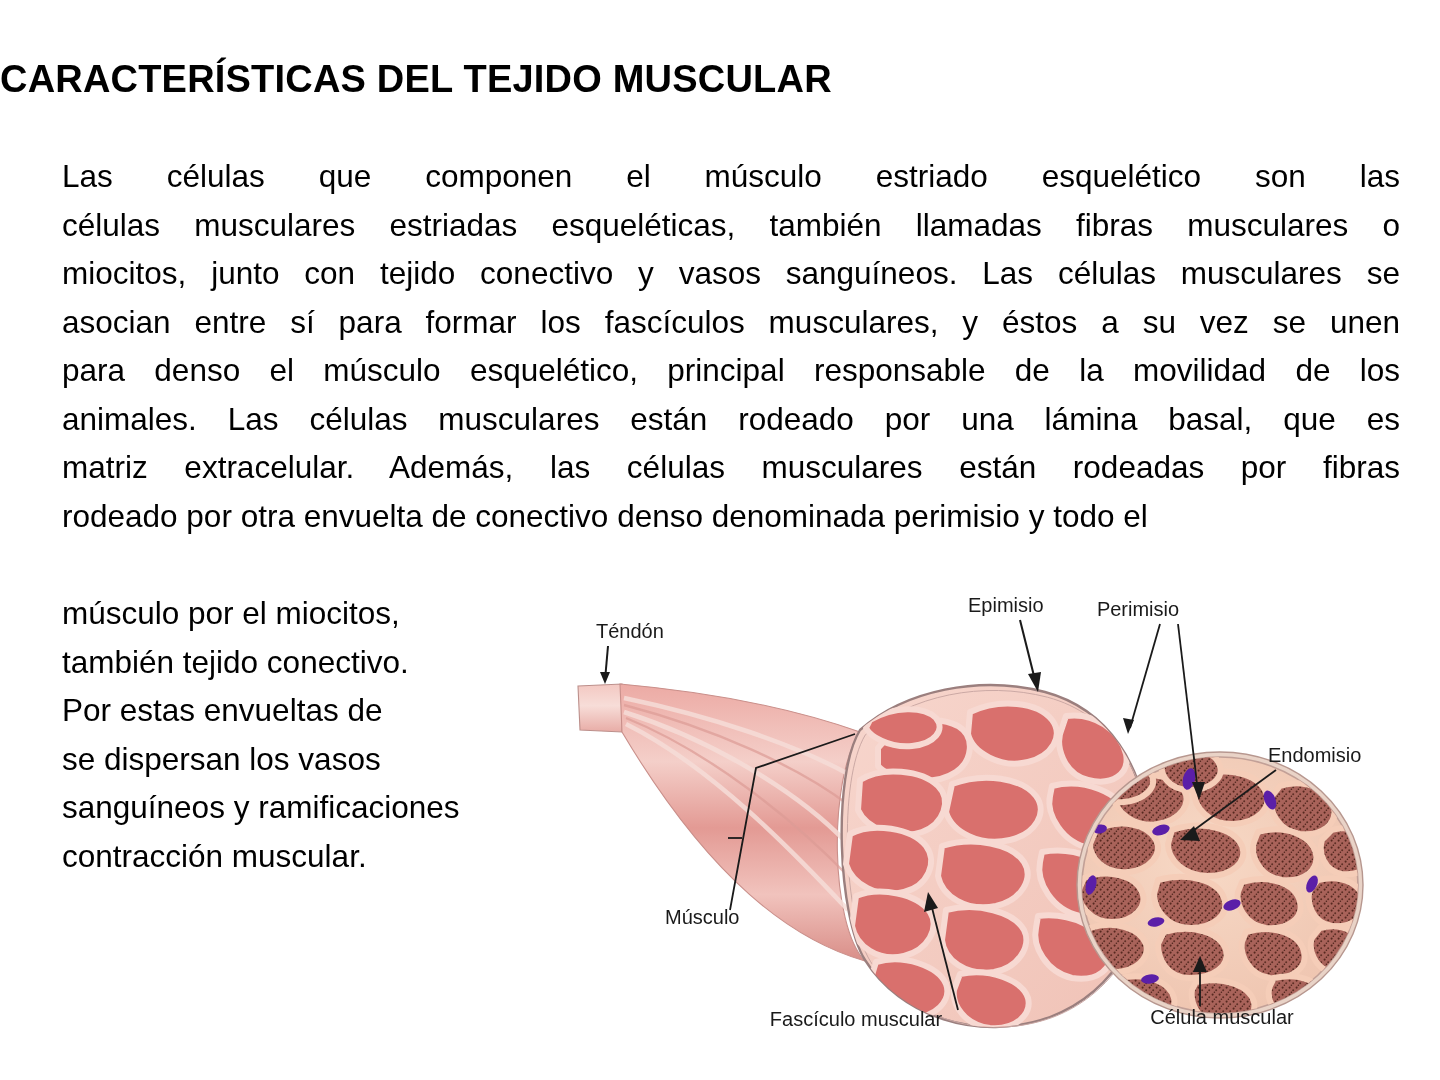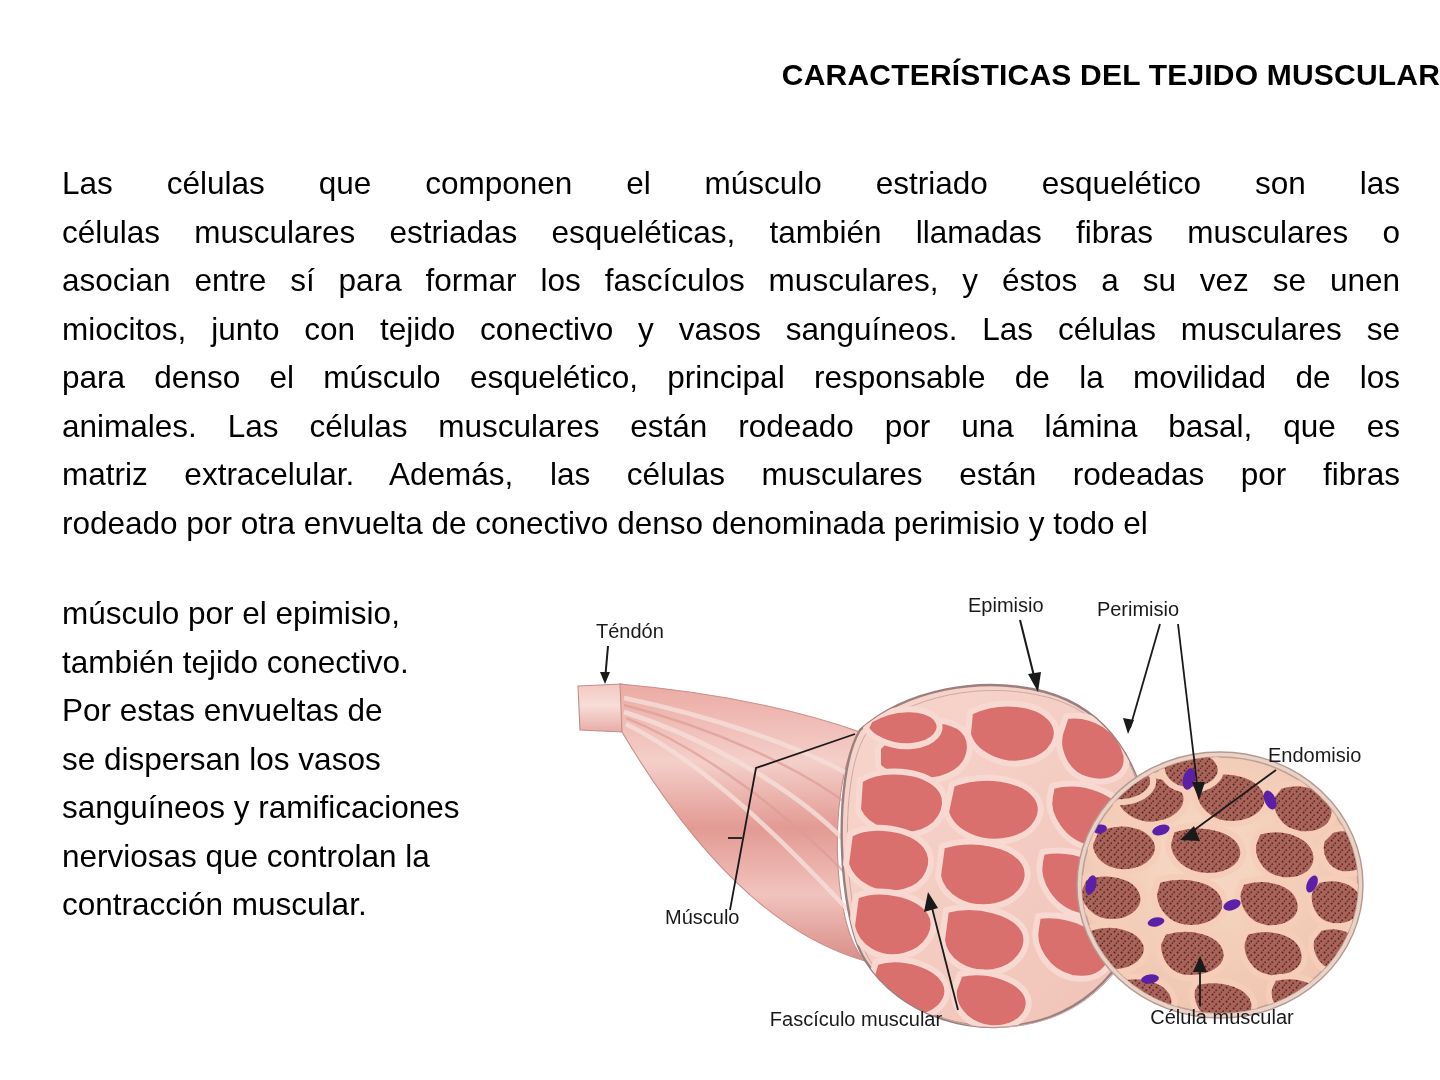--- a/index.html
+++ b/index.html
@@ -16,41 +16,40 @@
     font-family: "Liberation Sans", sans-serif;
     color: #000000;
   }
 
   
   #slide-title {
     position: absolute;
     top: 58px;
     left: 0;
     width: 1440px;
-    text-align: right;
+    text-align: left;
     font-family: "Liberation Sans", sans-serif;
     font-weight: bold;
-    font-size: 30px;
+    font-size: 38px;
     letter-spacing: 0.2px;
     color: #000000;
   }
 
   
   #body-text-wide {
     position: absolute;
     top: 152px;
     left: 62px;
     width: 1338px;
     text-align: justify;
     text-align-last: justify;
     font-size: 31.5px;
     line-height: 48.5px;
     color: #000000;
     font-family: "Liberation Sans", sans-serif;
-    margin-top: 7px;
   }
   #body-text-wide .ln {
     display: block;
     white-space: nowrap;
     text-align: justify;
     text-align-last: justify;
   }
   #body-text-wide .ln.last {
     text-align-last: left;
   }
@@ -90,35 +89,34 @@
   }
 </style>
 </head>
 <body>
 
 <div id="slide-title">CARACTERÍSTICAS DEL TEJIDO MUSCULAR</div>
 
 <div id="body-text-wide">
   <span class="ln">Las células que componen el músculo estriado esquelético son las</span>
   <span class="ln">células musculares estriadas esqueléticas, también llamadas fibras musculares o</span>
+  <span class="ln">miocitos, junto con tejido conectivo y vasos sanguíneos. Las células musculares se</span>
   <span class="ln">asocian entre sí para formar los fascículos musculares, y éstos a su vez se unen</span>
-  <span class="ln">miocitos, junto con tejido conectivo y vasos sanguíneos. Las células musculares se</span>
   <span class="ln">para denso el músculo esquelético, principal responsable de la movilidad de los</span>
   <span class="ln">animales. Las células musculares están rodeado por una lámina basal, que es</span>
   <span class="ln">matriz extracelular. Además, las células musculares están rodeadas por fibras</span>
   <span class="ln last">rodeado por otra envuelta de conectivo denso denominada perimisio y todo el</span>
 </div>
 
 <div id="body-text-narrow">
-  <span class="ln">músculo por el epimisio,</span>
+  <span class="ln">músculo por el miocitos,</span>
   <span class="ln">también tejido conectivo.</span>
   <span class="ln">Por estas envueltas de</span>
   <span class="ln">se dispersan los vasos</span>
   <span class="ln">sanguíneos y ramificaciones</span>
-  <span class="ln">nerviosas que controlan la</span>
   <span class="ln">contracción muscular.</span>
 </div>
 
 <div id="muscle-figure">
 <svg viewBox="0 0 860 480" xmlns="http://www.w3.org/2000/svg">
   <defs>
     <linearGradient id="bellyGrad" x1="0" y1="0" x2="0" y2="1">
       <stop offset="0%" stop-color="#ecaaa4"></stop>
       <stop offset="28%" stop-color="#f4cfc9"></stop>
       <stop offset="52%" stop-color="#e39a94"></stop>

